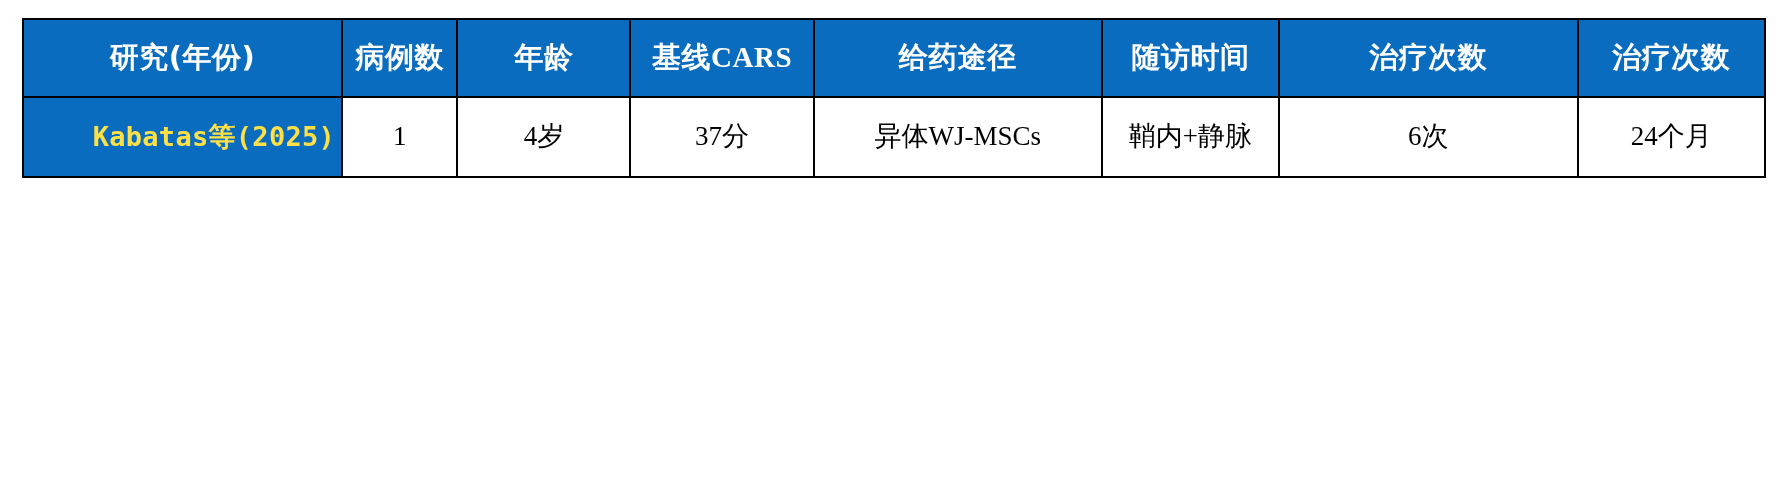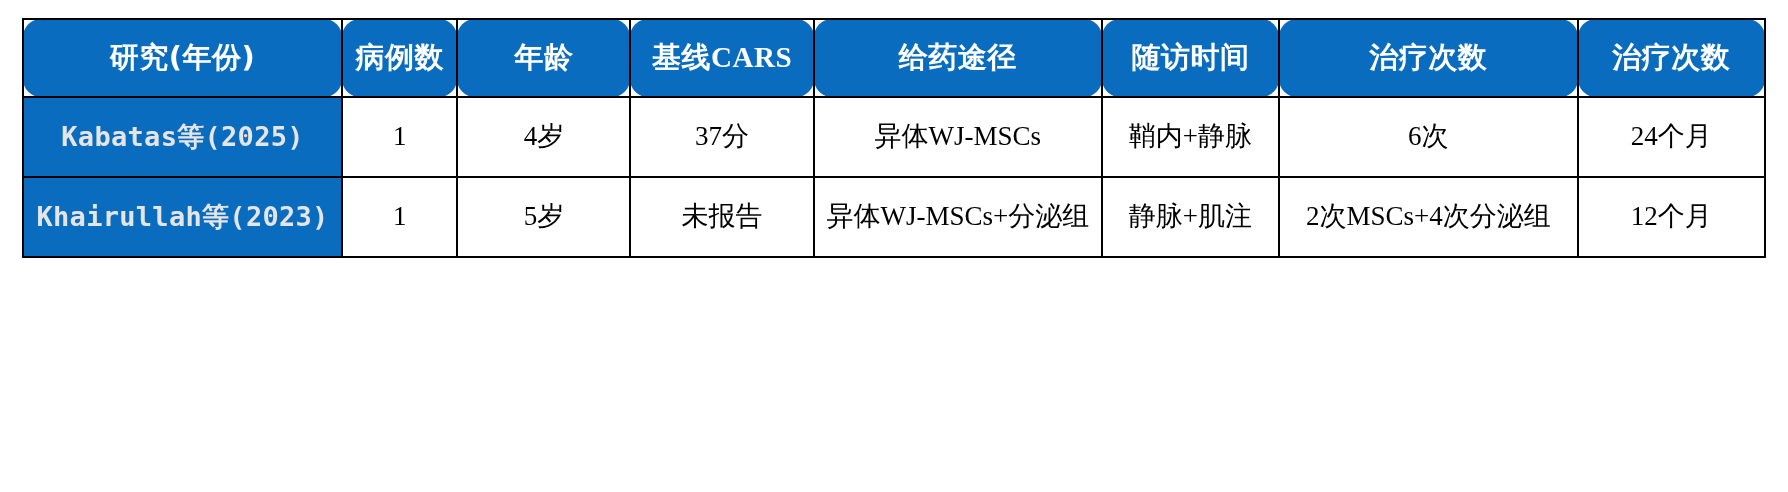--- a/index.html
+++ b/index.html
@@ -42,27 +42,26 @@
     overflow: hidden;
     font-family: Liberation Serif, serif;
   }
   table.study-table thead th {
     background: #0A6CBF;
     color: #ffffff;
     font-weight: bold;
     height: 76px;
     font-size: 29px;
     letter-spacing: 0.5px;
-    border-radius: 18px;
   }
   table.study-table td.study-cell {
     background: #0A6CBF;
-    color: #e5e5e5;
+    color: #fde047;
     font-weight: bold;
-    text-align: center;
+    text-align: right;
     font-size: 27px;
     letter-spacing: 0.3px;
     font-family: "DejaVu Sans Mono", "DejaVu Sans", monospace;
   }
   table.study-table thead th.col-study {
     font-family: "DejaVu Sans", sans-serif;
   }
   
   col.c0 { width: 310px; }
   col.c1 { width: 112px; }
@@ -108,25 +107,15 @@
       <tr>
         <td class="study-cell">Kabatas等(2025)</td>
         <td>1</td>
         <td>4岁</td>
         <td>37分</td>
         <td>异体WJ-MSCs</td>
         <td>鞘内+静脉</td>
         <td>6次</td>
         <td>24个月</td>
       </tr>
-      <tr>
-        <td class="study-cell">Khairullah等(2023)</td>
-        <td>1</td>
-        <td>5岁</td>
-        <td>未报告</td>
-        <td class="small-fit">异体WJ-MSCs+分泌组</td>
-        <td class="small-fit">静脉+肌注</td>
-        <td class="small-fit">2次MSCs+4次分泌组</td>
-        <td>12个月</td>
-      </tr>
     </tbody>
   </table>
 </div>
 
 </body></html>

